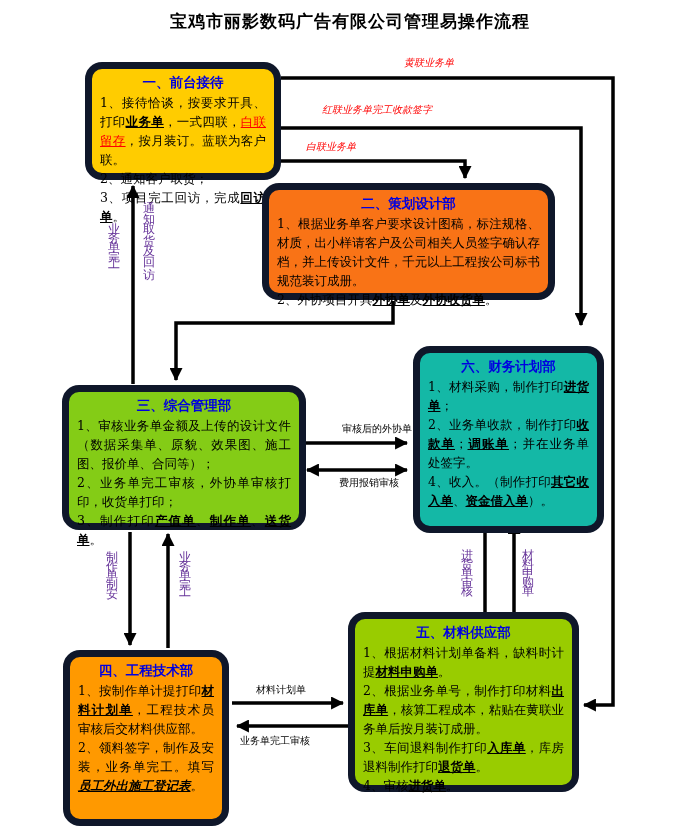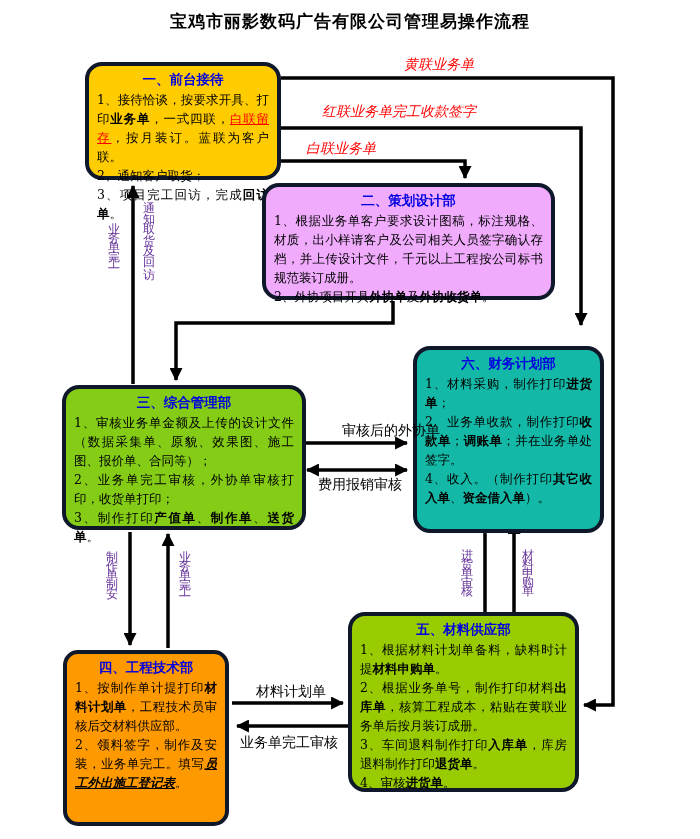--- a/index.html
+++ b/index.html
@@ -2,39 +2,39 @@
 <html><head>
 <meta charset="utf-8">
 <style>
   html,body{margin:0;padding:0;background:#fff;}
   .canvas{position:relative;width:700px;height:839px;background:#ffffff;overflow:hidden;
           font-family:"DejaVu Sans",sans-serif;}
   .main-title{position:absolute;left:0;top:10px;width:700px;text-align:center;
               font-size:17px;font-weight:bold;letter-spacing:1px;color:#000;}
   svg.wires{position:absolute;left:0;top:0;width:700px;height:839px;}
 
-  .node{position:absolute;border:4px solid #0f172a;border-radius:17px;box-sizing:border-box;
+  .node{position:absolute;border:7px solid #0f172a;border-radius:17px;box-sizing:border-box;
         padding:3px 8px 4px;font-family:"DejaVu Serif",serif;font-size:12.5px;
         line-height:19px;color:#000;}
   .ntitle{text-align:center;font-family:"DejaVu Sans",sans-serif;font-weight:bold;
           font-size:13.5px;line-height:21px;}
   .bline{text-align:justify;text-justify:inter-ideograph;}
-  .em-bu{font-weight:bold;font-family:"DejaVu Sans",sans-serif;}
+  .em-bu{font-weight:bold;text-decoration:underline;font-family:"DejaVu Sans",sans-serif;}
   .em-ru{text-decoration:underline;color:#FF0000;}
   .em-biu{font-weight:bold;font-style:italic;text-decoration:underline;
           font-family:"DejaVu Sans",sans-serif;}
 
   #node1{left:85px;top:62px;width:196px;height:118px;}
   #node2{left:262px;top:183px;width:293px;height:117px;}
   #node3{left:62px;top:385px;width:244px;height:145px;}
   #node6{left:413px;top:330px;width:191px;height:187px;}
-  #node4{left:63px;top:650px;width:166px;height:176px;border-radius:15px;}
+  #node4{left:63px;top:650px;width:166px;height:176px;}
   #node5{left:348px;top:612px;width:231px;height:180px;}
 
-  .flabel{position:absolute;font-size:14px;white-space:nowrap;
+  .flabel{position:absolute;font-size:10px;white-space:nowrap;
           font-family:"DejaVu Serif",serif;color:#000;}
   .italic-label{font-style:italic;}
   .vlabel{position:absolute;writing-mode:vertical-rl;text-orientation:upright;
           font-size:12px;letter-spacing:9px;font-family:"DejaVu Serif",serif;}
   .vlabel.wide{letter-spacing:11px;}
 </style>
 </head>
 <body>
 
 <div class="canvas">
@@ -69,21 +69,21 @@
 
   <div class="node" id="node1" style="background-color: rgb(255, 204, 0);">
     <div class="ntitle" style="color: rgb(0, 0, 224);">一、前台接待</div>
     <div>
         <div class="bline"><span>1、接待恰谈，按要求开具、打印</span><span class="em-bu">业务单</span><span>，一式四联，</span><span class="em-ru">白联留存</span><span>，按月装订。蓝联为客户联。</span></div>
         <div class="bline"><span>2、通知客户取货；</span></div>
         <div class="bline"><span>3、项目完工回访，完成</span><span class="em-bu">回访单</span><span>。</span></div>
       </div>
   </div>
 
-  <div class="node" id="node2" style="background-color: #f0abfc;">
+  <div class="node" id="node2" style="background-color: #f97316;">
     <div class="ntitle" style="color: rgb(0, 0, 224);">二、策划设计部</div>
     <div>
         <div class="bline"><span>1、根据业务单客户要求设计图稿，标注规格、材质，出小样请客户及公司相关人员签字确认存档，并上传设计文件，千元以上工程按公司标书规范装订成册。</span></div>
         <div class="bline"><span>2、外协项目开具</span><span class="em-bu">外协单</span><span>及</span><span class="em-bu">外协收货单</span><span>。</span></div>
       </div>
   </div>
 
   <div class="node" id="node3" style="background-color: #84cc16;">
     <div class="ntitle" style="color: rgb(0, 0, 224);">三、综合管理部</div>
     <div>
@@ -118,21 +118,21 @@
         <div class="bline"><span>3、车间退料制作打印</span><span class="em-bu">入库单</span><span>，库房退料制作打印</span><span class="em-bu">退货单</span><span>。</span></div>
         <div class="bline"><span>4、审核</span><span class="em-bu">进货单</span><span>。</span></div>
       </div>
   </div>
 
   <div class="flabel italic-label" style="left: 404px; top: 56px; color: rgb(255, 0, 0);">黄联业务单</div>
   <div class="flabel italic-label" style="left: 322px; top: 103px; color: rgb(255, 0, 0);">红联业务单完工收款签字</div>
   <div class="flabel italic-label" style="left: 306px; top: 140px; color: rgb(255, 0, 0);">白联业务单</div>
 
   <div class="flabel" style="left:315px;top:422px;margin-left:27px;">审核后的外协单</div>
-  <div class="flabel" style="left:318px;top:476px;">费用报销审核</div>
+  <div class="flabel" style="left:339px;top:476px;">费用报销审核</div>
   <div class="flabel" style="left:256px;top:683px;">材料计划单</div>
   <div class="flabel" style="left:240px;top:734px;">业务单完工审核</div>
 
   <div class="vlabel" style="left: 105px; top: 213px; color: rgb(102, 51, 153);">业务单完工</div>
   <div class="vlabel wide" style="left: 140px; top: 192px; color: rgb(102, 51, 153);">通知取货及回访</div>
   <div class="vlabel" style="left: 103px; top: 541px; color: rgb(102, 51, 153);">制作单制安</div>
   <div class="vlabel" style="left: 176px; top: 541px; color: rgb(102, 51, 153);">业务单完工</div>
   <div class="vlabel" style="left: 458px; top: 539px; color: rgb(102, 51, 153);">进货单审核</div>
   <div class="vlabel" style="left: 519px; top: 539px; color: rgb(102, 51, 153);">材料申购单</div>
 

